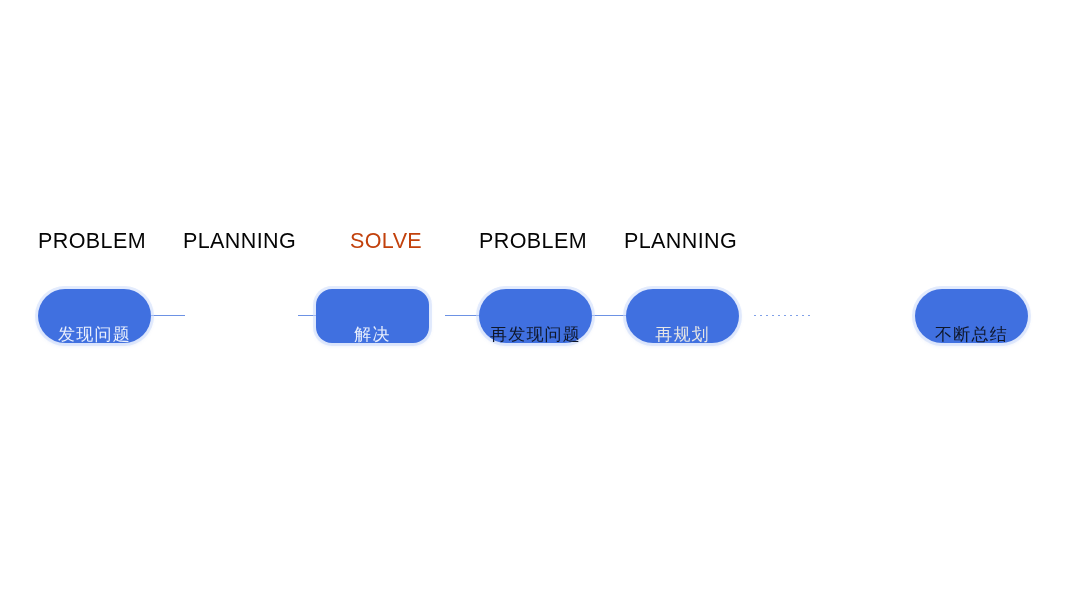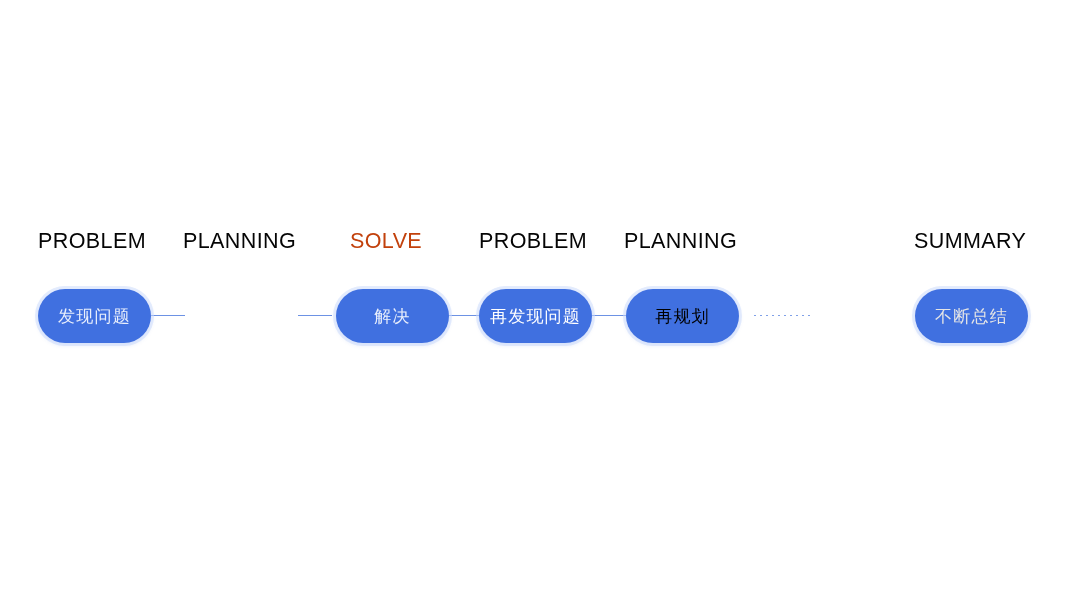--- a/index.html
+++ b/index.html
@@ -53,21 +53,21 @@
 
   .pill {
     position: absolute;
     top: 0;
     height: 54px;
     border-radius: 27px;
     background: #4070e0;
     box-shadow: 0 0 0 3px rgba(205, 221, 252, 0.55),
                 0 2px 5px rgba(64, 112, 224, 0.18);
     display: flex;
-    align-items: center;
+    align-items: flex-end;
     justify-content: center;
     box-sizing: border-box;
   }
   .pill-label {
     font-size: 17px;
     color: #e9effc;
     letter-spacing: 1.2px;
     white-space: nowrap;
     font-family: "DejaVu Sans", "Liberation Sans", sans-serif;
     line-height: 1;
@@ -94,46 +94,45 @@
 <body>
 
 <div id="canvas" style="background: rgb(255, 255, 255);">
 
   <div class="headers-row">
     <div class="stage-header" style="left: 38px; color: rgb(5, 5, 5);">PROBLEM</div>
     <div class="stage-header" style="left: 183px; color: rgb(5, 5, 5);">PLANNING</div>
     <div class="stage-header" style="left: 350px; color: #c2410c;">SOLVE</div>
     <div class="stage-header" style="left: 479px; color: rgb(5, 5, 5);">PROBLEM</div>
     <div class="stage-header" style="left: 624px; color: rgb(5, 5, 5);">PLANNING</div>
-    <div class="stage-header" style="left: 914px; color: rgb(5, 5, 5);">SUMMARY</div>
   </div>
 
   <div class="flow-row">
 
     <div class="connector" style="left: 151px; width: 34px; background: rgb(109, 146, 228);"></div>
     <div class="connector" style="left: 298px; width: 34px; background: rgb(109, 146, 228);"></div>
     <div class="connector" style="left: 445px; width: 34px; background: rgb(109, 146, 228);"></div>
     <div class="connector" style="left: 592px; width: 34px; background: rgb(109, 146, 228);"></div>
     <div class="connector-dotted" style="left: 752px; width: 58px;"></div>
 
     <div class="pill" style="left: 38px; width: 113px; background: rgb(64, 112, 224);">
       <span class="pill-label" style="color: rgb(233, 239, 252);">发现问题</span>
     </div>
 
 
-    <div class="pill" style="left: 336px; width: 113px; background: rgb(64, 112, 224);">
+    <div class="pill" style="left: 316px; width: 113px; background: rgb(64, 112, 224); border-radius: 16px;">
       <span class="pill-label" style="color: rgb(233, 239, 252);">解决</span>
     </div>
 
     <div class="pill" style="left: 479px; width: 113px; background: rgb(64, 112, 224);">
-      <span class="pill-label" style="color: #ffffff;">再发现问题</span>
+      <span class="pill-label" style="color: #0f172a;">再发现问题</span>
     </div>
 
     <div class="pill" style="left: 626px; width: 113px; background: rgb(64, 112, 224);">
-      <span class="pill-label" style="color: #000000;">再规划</span>
+      <span class="pill-label" style="color: #e5e5e5;">再规划</span>
     </div>
 
     <div class="pill" style="left: 915px; width: 113px; background: rgb(64, 112, 224);">
-      <span class="pill-label" style="color: #e5e5e5;">不断总结</span>
+      <span class="pill-label" style="color: #0f172a;">不断总结</span>
     </div>
 
   </div>
 </div>
 
 </body></html>

